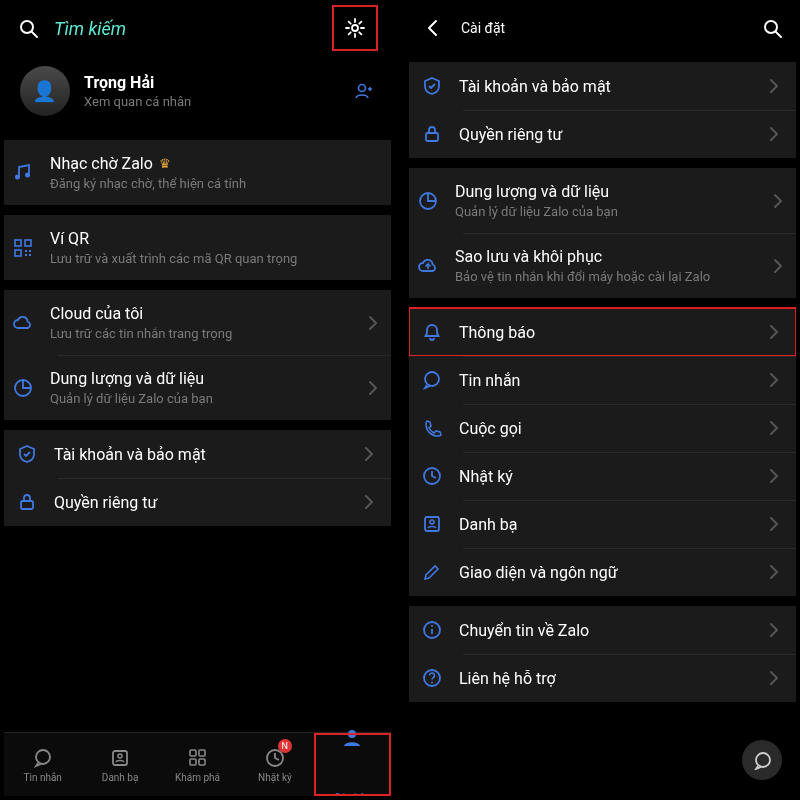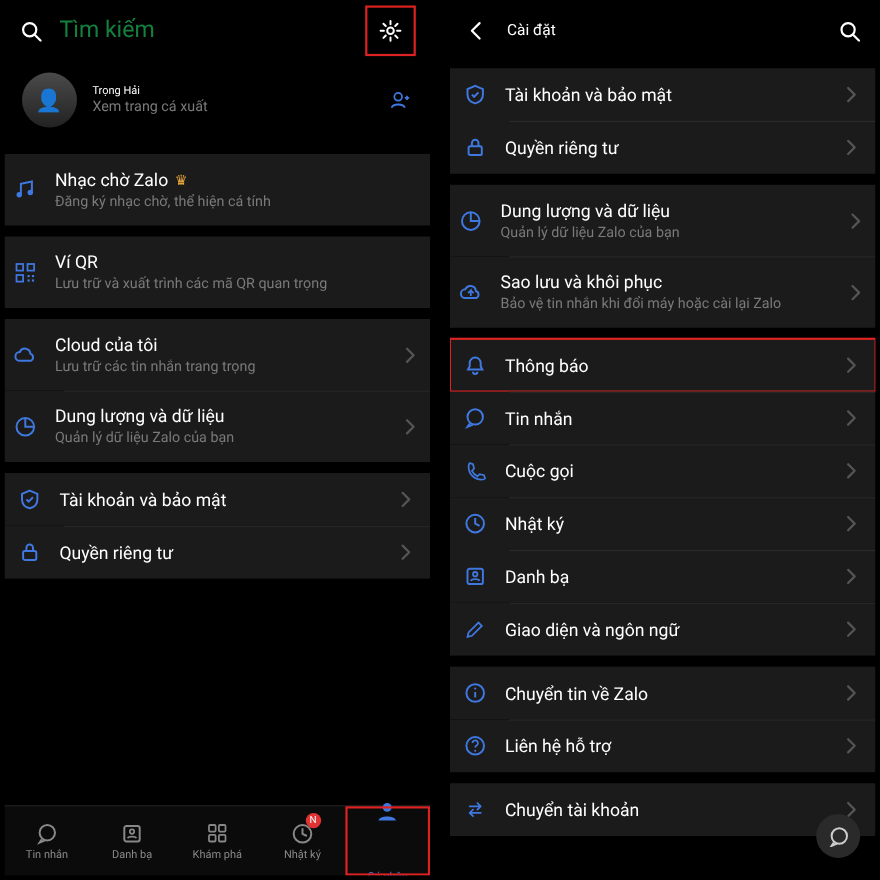--- a/index.html
+++ b/index.html
@@ -26,23 +26,24 @@
     height: 48px;
     display: flex;
     align-items: center;
     padding: 0 14px;
     color: #fff;
     font-size: 17px;
   }
   .hdr .icon { color: #fff; display:flex; }
   .hdr-search-text {
     margin-left: 16px;
-    color: #15803d;
+    color: #5eead4;
     flex: 1;
-    font-size: 21px;
+    font-size: 18px;
+    font-style: italic;
   }
   .hdr-title {
     margin-left: 16px;
     flex: 1;
     font-size: 14px;
     color: #fff;
   }
   .hl-red { outline: 2px solid #d22; outline-offset: -1px; }
   .gear-box {
     width: 44px; height: 44px;
@@ -81,21 +82,21 @@
     padding: 14px 16px;
     background: #000;
     gap: 14px;
   }
   .avatar {
     width: 50px; height: 50px; border-radius: 50%;
     background: linear-gradient(180deg,#4a4a4a 0%, #222 100%);
     display:flex; align-items:center; justify-content:center;
     font-size:20px; color:#ccc;
   }
-  .profile-name { color:#fff; font-size:10px; }
+  .profile-name { color:#fff; font-size:16px;font-weight:bold; }
   .profile-sub { color:#7a7a7a; font-size:13px; margin-top:2px; }
   .profile-action { color:#3f78e0; }
 
   
   .tabbar {
     height: 64px;
     display: flex;
     background: #0b0b0b;
     border-top: 1px solid #222;
   }
@@ -254,21 +255,21 @@
             <use href="#i-gear"></use>
           </svg>
         </span>
     </span>
   </div>
 
   <div class="profile">
     <div class="avatar">👤</div>
     <div class="row-body">
       <div class="profile-name">Trọng Hải</div>
-      <div class="profile-sub">Xem trang cá xuất</div>
+      <div class="profile-sub">Xem quan cá nhân</div>
     </div>
     <span class="profile-action">
         <svg width="22" height="22">
           <use href="#i-useradd"></use>
         </svg>
       </span>
   </div>
 
   <div class="content">
 
@@ -614,35 +615,20 @@
           <div class="row-title">Liên hệ hỗ trợ</div>
         </div>
       <span class="chev">
           <svg width="20" height="20">
             <use href="#i-chev"></use>
           </svg>
         </span>
     </div>
 
     <div class="gap"></div>
-    <div class="row thin">
-      <span class="row-ico">
-          <svg width="22" height="22">
-            <use href="#i-swap"></use>
-          </svg>
-        </span>
-      <div class="row-body">
-          <div class="row-title">Chuyển tài khoản</div>
-        </div>
-      <span class="chev">
-          <svg width="20" height="20">
-            <use href="#i-chev"></use>
-          </svg>
-        </span>
-    </div>
   </div>
 
   <div class="fab">
     <svg width="20" height="20">
         <use href="#i-chat"></use>
       </svg>
   </div>
 </div>
 
 </body></html>

